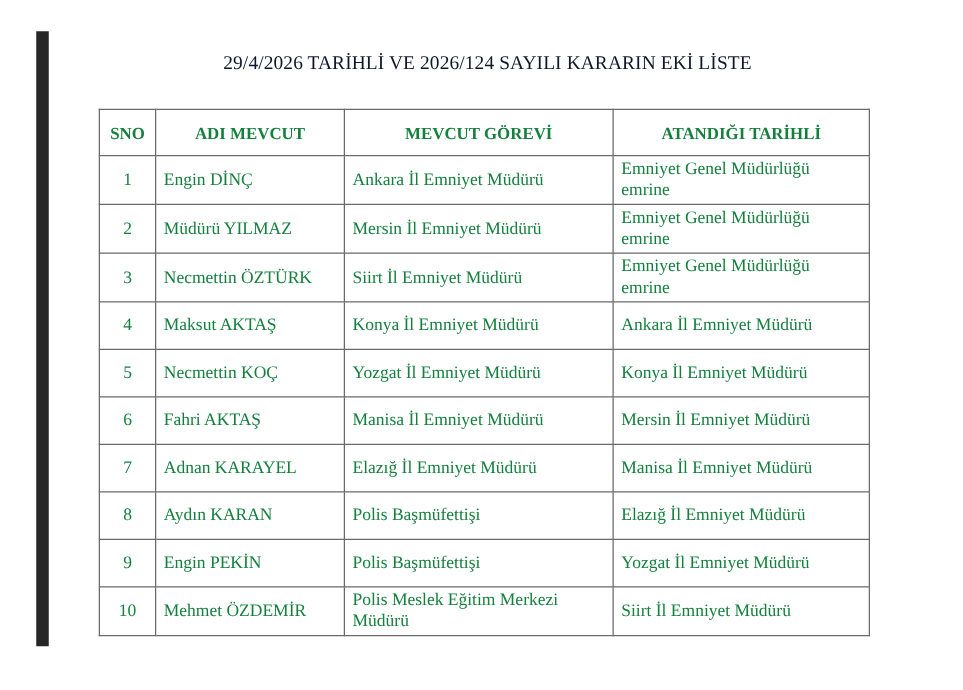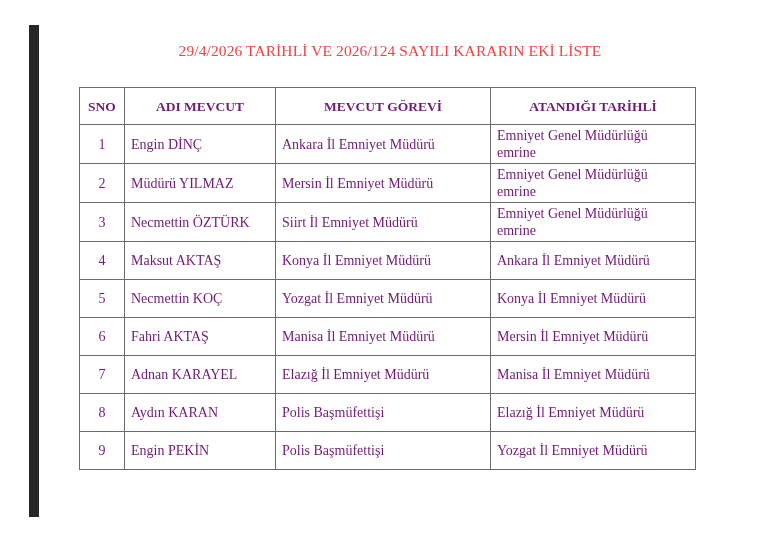--- a/index.html
+++ b/index.html
@@ -24,38 +24,38 @@
       background: #262626;
     }
     .doc-title {
       position: absolute;
       left: 140px;
       top: 42px;
       width: 500px;
       text-align: center;
       font-size: 15.5px;
       letter-spacing: 0.1px;
-      color: #ef4444;
+      color: #0f172a;
       white-space: nowrap;
     }
     table.list {
       position: absolute;
       left: 79px;
       top: 87px;
       width: 616px;
       border-collapse: collapse;
       table-layout: fixed;
     }
     table.list th, table.list td {
       border: 1.3px solid #6a6a6a;
       font-size: 14px;
       line-height: 17px;
       padding: 0 6px;
       vertical-align: middle;
-      color: #701a75;
+      color: #15803d;
     }
     table.list th {
       font-weight: bold;
       font-size: 13.5px;
       text-align: center;
       height: 36px;
     }
     col.c-sno { width: 45px; }
     col.c-name { width: 151px; }
     col.c-cur { width: 215px; }
@@ -137,14 +137,20 @@
       <td class="name">Aydın KARAN</td>
       <td class="cur">Polis Başmüfettişi</td>
       <td class="new">Elazığ İl Emniyet Müdürü</td>
     </tr>
     <tr class="r-mid">
       <td class="sno">9</td>
       <td class="name">Engin PEKİN</td>
       <td class="cur">Polis Başmüfettişi</td>
       <td class="new">Yozgat İl Emniyet Müdürü</td>
     </tr>
+    <tr class="r-tall">
+      <td class="sno">10</td>
+      <td class="name">Mehmet ÖZDEMİR</td>
+      <td class="cur">Polis Meslek Eğitim Merkezi Müdürü</td>
+      <td class="new">Siirt İl Emniyet Müdürü</td>
+    </tr>
   </tbody>
 </table>
 
 </body></html>

